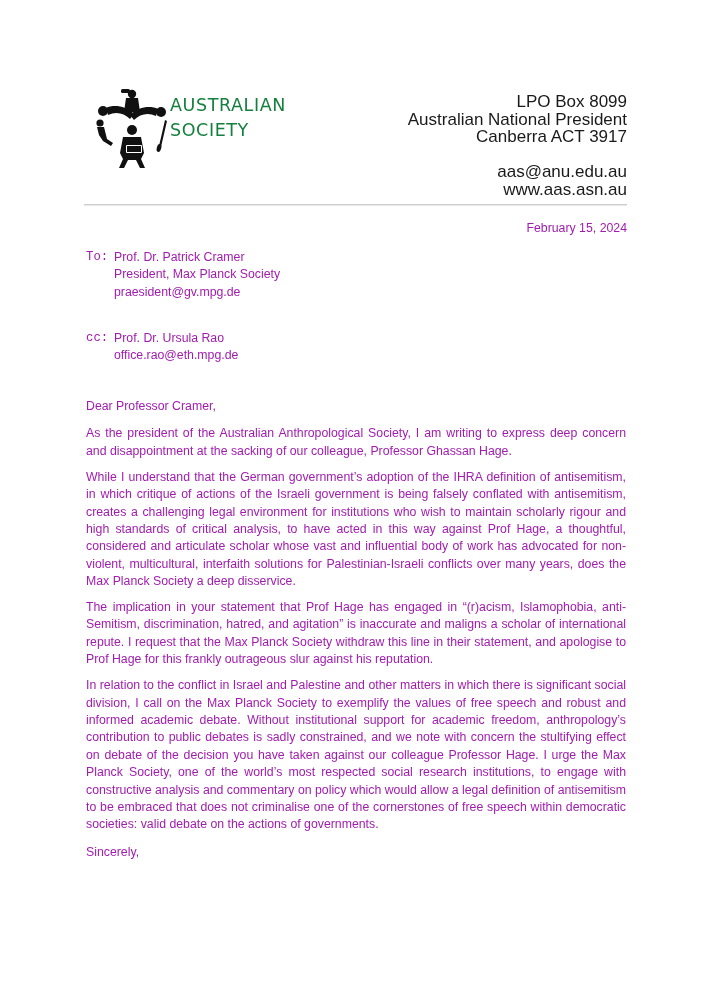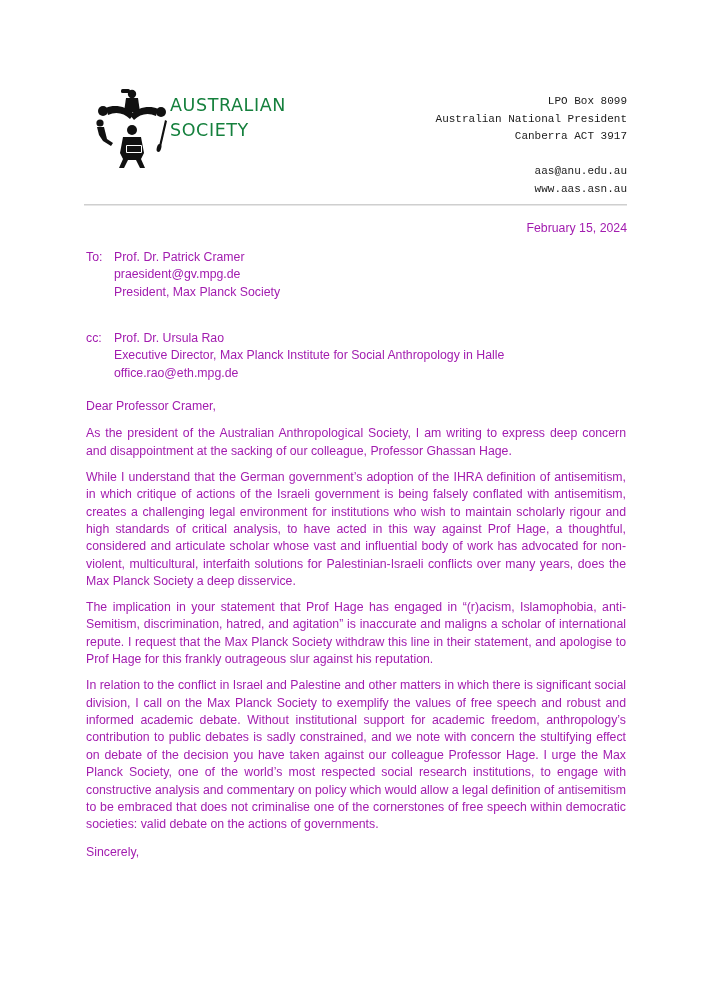--- a/index.html
+++ b/index.html
@@ -38,24 +38,23 @@
       line-height: 25px;
       letter-spacing: 0.6px;
       color: #15803d;
     }
     .org-name div { white-space: nowrap; }
     .address {
       position: absolute;
       right: 84px;
       top: 93px;
       text-align: right;
-      font-size: 11px;
+      font-size: 17px;
       line-height: 17.5px;
       color: #1a1a1a;
-      font-family: Liberation Mono, monospace;
     }
     .address .gap { height: 17.5px; }
     .rule {
       position: absolute;
       left: 84px;
       top: 204px;
       width: 543px;
       height: 0;
       border-top: 1px solid #cfcfcf;
       border-bottom: 1px solid #e6e6e6;
@@ -75,20 +74,21 @@
     .recipient {
       position: absolute;
       left: 86px;
       width: 545px;
     }
     .recipient .label {
       position: absolute;
       left: 0;
       top: 0;
       width: 26px;
+      font-family: Liberation Mono, monospace;
     }
     .recipient .lines {
       margin-left: 28px;
     }
     .to-block { top: 249px; }
     .cc-block { top: 330px; }
 
     .letter-body {
       position: absolute;
       left: 86px;
@@ -152,30 +152,29 @@
   </div>
 
   <div class="rule"></div>
 
   <div class="text date">February 15, 2024</div>
 
   <div class="text recipient to-block">
     <span class="label">To:</span>
     <div class="lines">
       <div>Prof. Dr. Patrick Cramer</div>
+      <div>President, Max Planck Society</div>
       <div>praesident@gv.mpg.de</div>
-      <div>President, Max Planck Society</div>
     </div>
   </div>
 
   <div class="text recipient cc-block">
     <span class="label">cc:</span>
     <div class="lines">
       <div>Prof. Dr. Ursula Rao</div>
-      <div>Executive Director, Max Planck Institute for Social Anthropology in Halle</div>
       <div>office.rao@eth.mpg.de</div>
     </div>
   </div>
 
   <div class="text letter-body">
     <p class="salutation">Dear Professor Cramer,</p>
     <p>As the president of the Australian Anthropological Society, I am writing to express deep concern and disappointment at the sacking of our colleague, Professor Ghassan Hage.</p>
     <p>While I understand that the German government’s adoption of the IHRA definition of antisemitism, in which critique of actions of the Israeli government is being falsely conflated with antisemitism, creates a challenging legal environment for institutions who wish to  maintain scholarly rigour and high standards of critical analysis, to have acted in this way against Prof Hage, a thoughtful, considered and articulate scholar whose vast and influential body of work has advocated for non-violent, multicultural, interfaith solutions for Palestinian-Israeli conflicts over many years, does the Max Planck Society a deep disservice.</p>
     <p>The implication in your statement that Prof Hage has engaged in “(r)acism, Islamophobia, anti-Semitism, discrimination, hatred, and agitation” is inaccurate and maligns a scholar of international repute. I request that the Max Planck Society withdraw this line in their statement, and apologise to Prof Hage for this frankly outrageous slur against his reputation.</p>
     <p>In relation to the conflict in Israel and Palestine and other matters in which there is significant social division, I call on the Max Planck Society to exemplify the values of free speech and robust and informed academic debate. Without institutional support for academic freedom, anthropology’s contribution to public debates is sadly constrained, and we note with concern the stultifying effect on debate of the decision you have taken against our colleague Professor Hage. I urge the Max Planck Society, one of the world’s most respected social research institutions, to engage with constructive analysis and commentary on policy which would allow a legal definition of antisemitism to be embraced that does not criminalise one of the cornerstones of free speech within democratic societies: valid debate on the actions of governments.</p>

